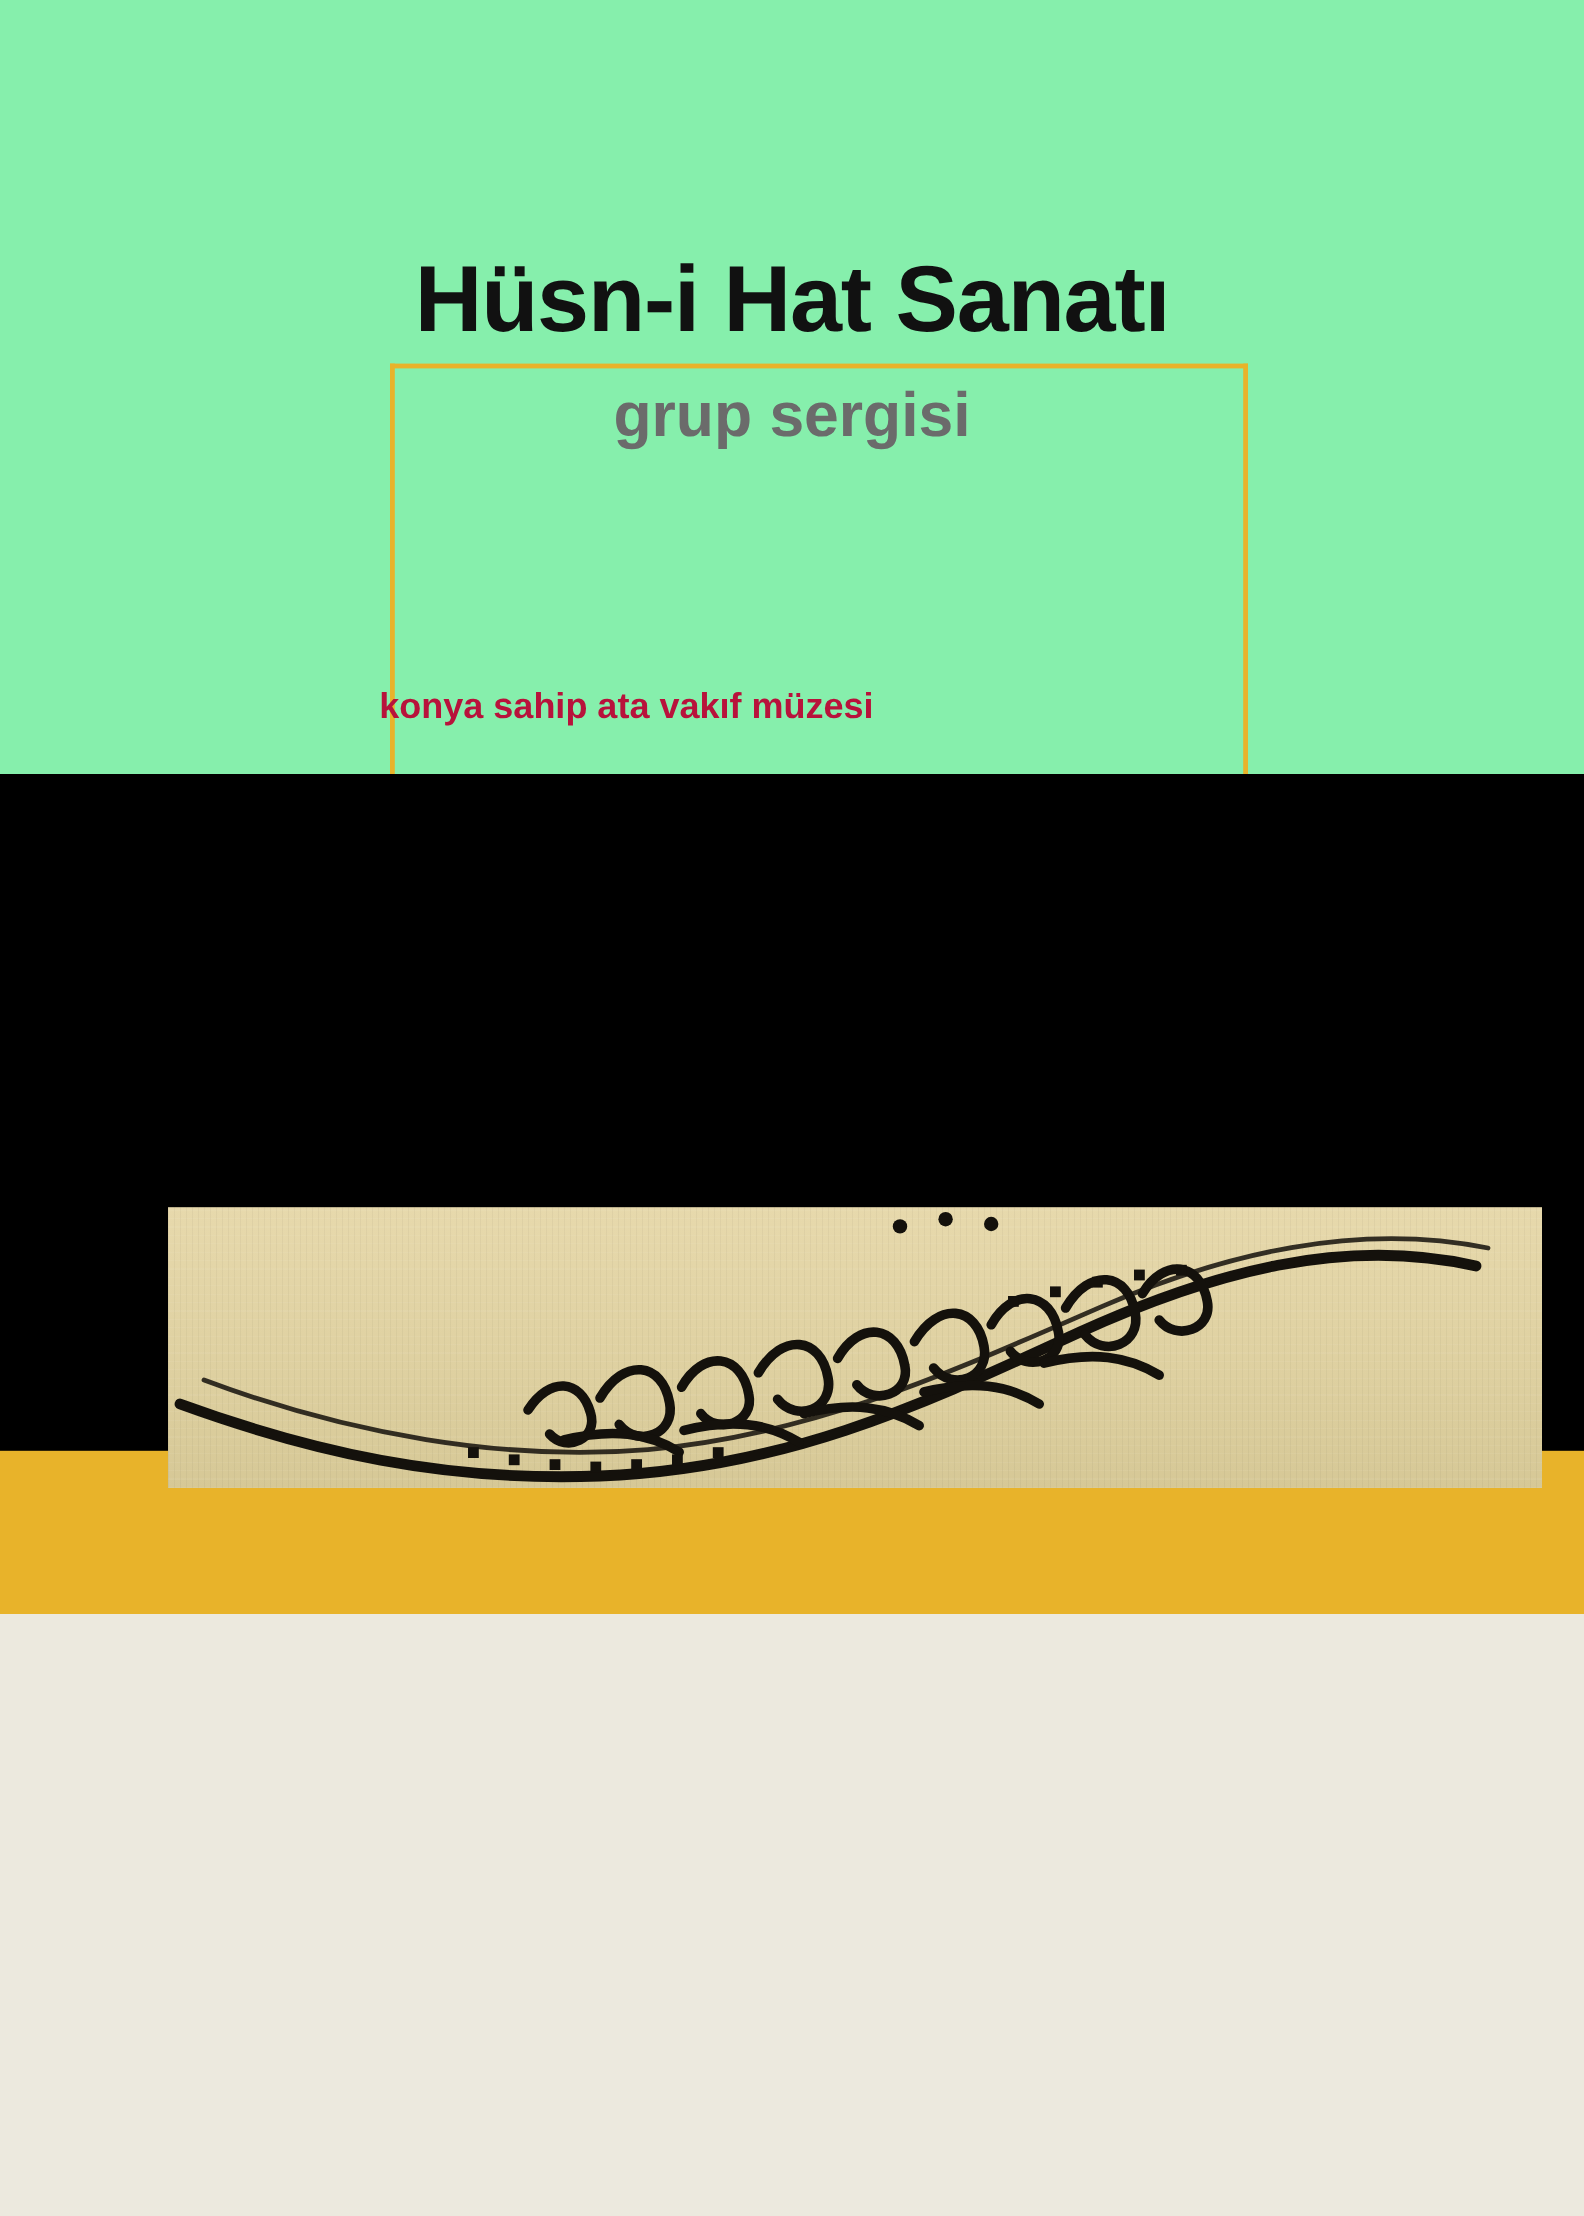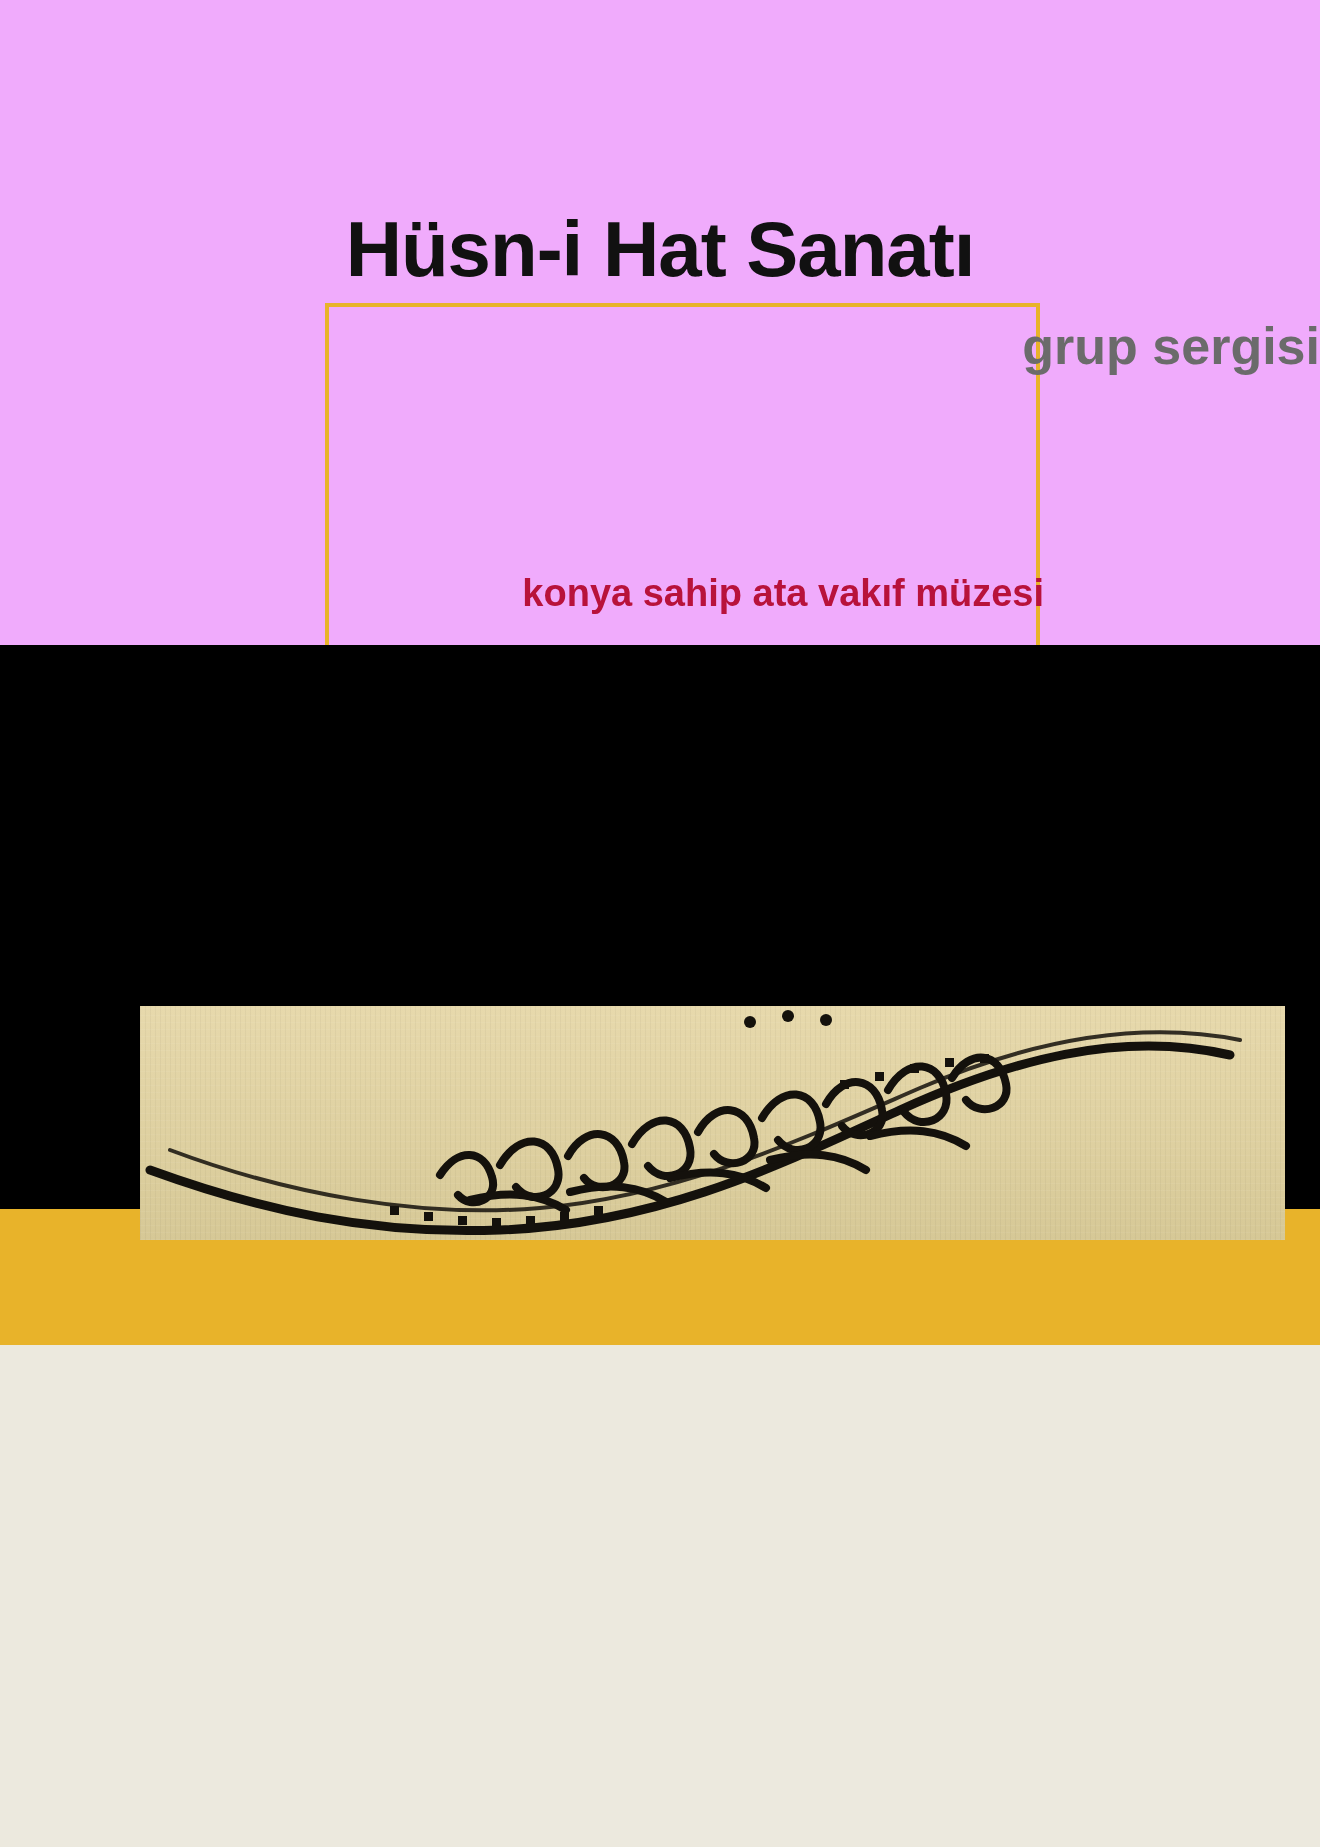--- a/index.html
+++ b/index.html
@@ -15,21 +15,21 @@
     overflow: hidden;
     font-family: "Liberation Sans", sans-serif;
   }
 
   
   .top-section {
     position: absolute;
     left: 0; top: 0;
     width: 1320px;
     height: 645px;
-    background: #f0abfc;
+    background: #86efac;
   }
   .title-frame {
     position: absolute;
     left: 325px;
     top: 303px;
     width: 715px;
     height: 342px;
     border-left: 4px solid #e8b32a;
     border-right: 4px solid #e8b32a;
     border-top: 4px solid #e8b32a;
@@ -45,21 +45,21 @@
     font-weight: bold;
     letter-spacing: -1px;
     color: #111111;
     line-height: 1;
   }
   .sub-title {
     position: absolute;
     left: 0;
     top: 320px;
     width: 1320px;
-    text-align: right;
+    text-align: center;
     font-size: 52px;
     font-weight: bold;
     color: #6b6b6b;
     line-height: 1;
   }
   .event-date {
     position: absolute;
     left: 0;
     top: 530px;
     width: 1320px;
@@ -67,22 +67,22 @@
     font-size: 34px;
     font-weight: bold;
     color: #b8123b;
     line-height: 1.15;
   }
   .event-place {
     position: absolute;
     left: 0;
     top: 572px;
     width: 1044px;
-    text-align: right;
-    font-size: 38px;
+    text-align: center;
+    font-size: 30px;
     font-weight: bold;
     color: #b8123b;
     line-height: 1.15;
   }
 
   
   .art-band {
     position: absolute;
     left: 0;
     top: 645px;

